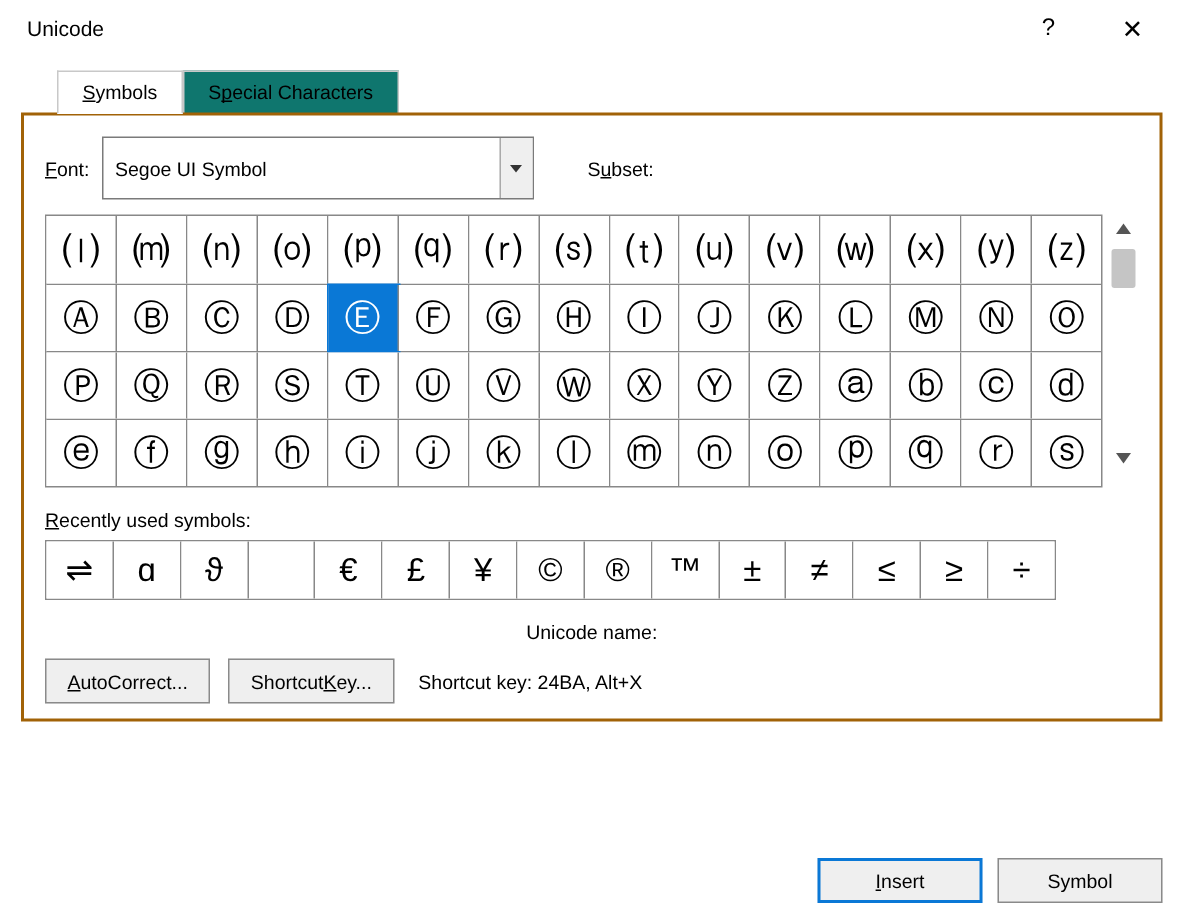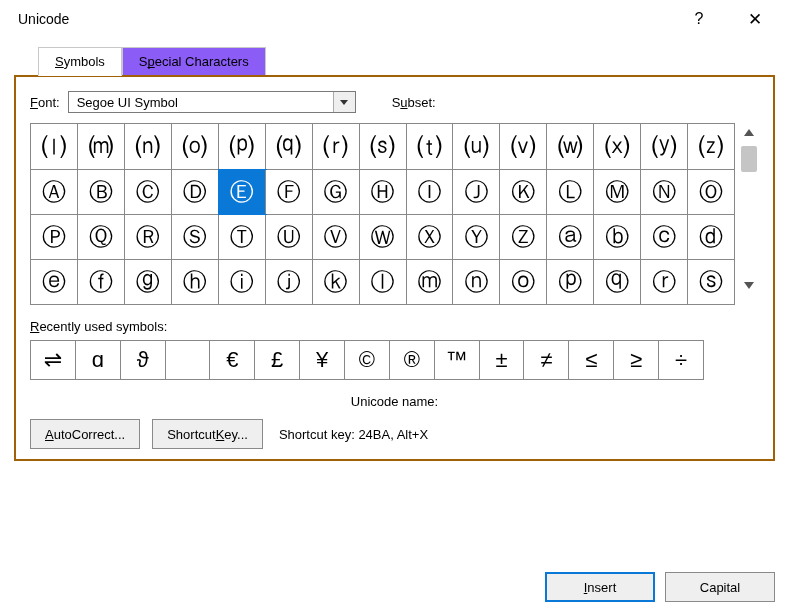--- a/index.html
+++ b/index.html
@@ -25,40 +25,40 @@
   .tb-btn { width: 44px; height: 32px; display: flex; align-items: center; justify-content: center; font-size: 14px; }
   .tabs {
     display: flex;
     margin: 8px 0 0 18px;
     padding-left: 20px;
   }
   .tab {
     padding: 6px 16px;
     border: 1px solid #c8c8c8;
     border-bottom: none;
-    background: #8b5cf6;
+    background: #0f766e;
     position: relative;
     top: 1px;
     font-size: 13px;
   }
   .tab.active { background: #fff; border-bottom: 1px solid #fff; z-index: 2;}
   .panel {
     border: 2px solid #a16207;
     margin: 0 14px 0 14px;
     padding: 14px 14px 10px 14px;
     position: relative;
   }
   .row { display: flex; align-items: center; gap: 6px; }
   .label-u { text-decoration: underline; text-decoration-skip-ink: none; }
   .font-row { margin-bottom: 10px; gap: 8px;}
   .combo {
     display: flex;
     align-items: center;
     border: 1px solid #7a7a7a;
-    height: 22px;
+    height: 42px;
     background: #fff;
     font-size: 13px;
   }
   .combo .text { flex: 1; padding: 0 8px; }
   .combo .drop {
     width: 22px;
     height: 100%;
     border-left: 1px solid #aaa;
     background: #efefef;
     display: flex; align-items: center; justify-content: center;
@@ -284,14 +284,14 @@
   <div class="btn-row">
     <div class="btn"><span class="label-u">A</span>utoCorrect...</div>
     <div class="btn">Shortcut <span class="label-u">K</span>ey...</div>
     <span class="shortcut-text">Shortcut key: 24BA, Alt+X</span>
   </div>
 
 </div>
 
 <div class="footer">
   <div class="btn primary"><span class="label-u">I</span>nsert</div>
-  <div class="btn">Capital</div>
+  <div class="btn">Symbol</div>
 </div>
 
 </body></html>

